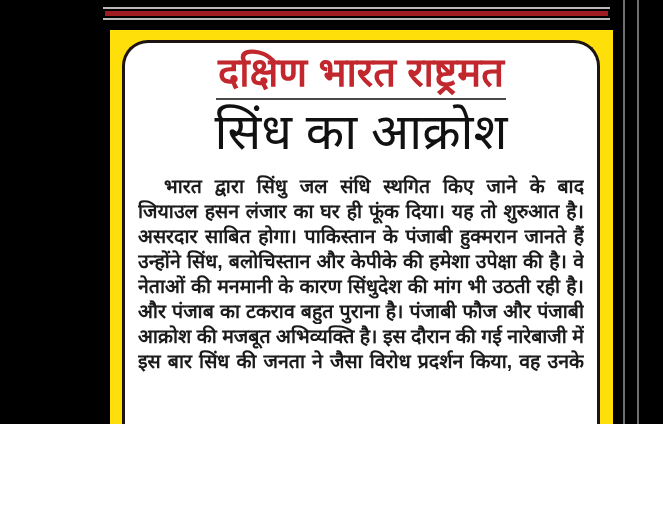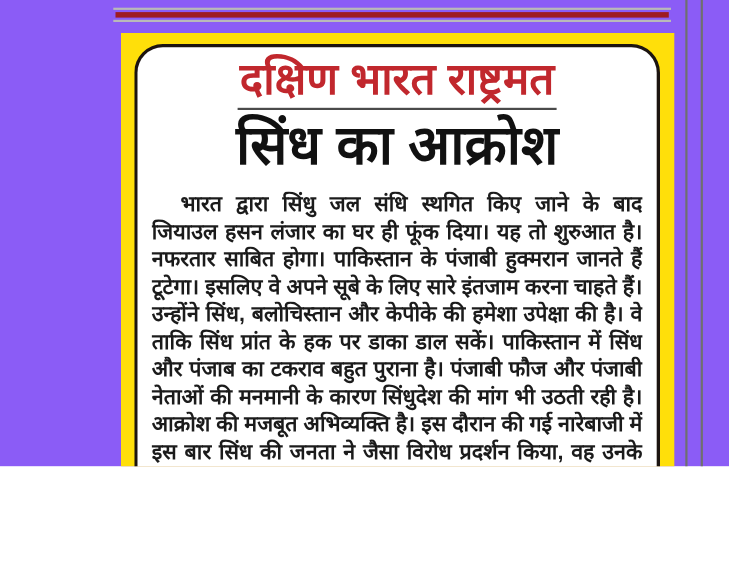--- a/index.html
+++ b/index.html
@@ -9,21 +9,21 @@
     --frame-black:#1c1410;
     --body-ink:#1b1b1b;
     --rule-gray:#b9b9b9;
     --divider-gray:#6f6f6f;
     --underline-gray:#4a4a4a;
   }
   html,body{margin:0;padding:0;background:#ffffff;}
   .page{
     position:relative;
     width:663px;height:424px;
-    background:#8b5cf6;
+    background:#000000;
     overflow:hidden;
     font-family:"Liberation Sans",sans-serif;
   }
   .rule-thin{position:absolute;left:103px;width:507px;height:2px;background:var(--rule-gray);}
   .rule-thin.t1{top:7px;}
   .rule-thin.t2{top:18px;}
   .rule-red{position:absolute;left:105px;top:11px;width:503px;height:5px;background:var(--rule-red);}
   .vline{position:absolute;top:0;height:523px;width:2px;background:var(--divider-gray);}
   .vline.v1{left:623px;}
   .vline.v2{left:637px;}
@@ -52,21 +52,21 @@
     letter-spacing:0px;
   }
   .pub-underline{
     width:290px;height:2px;background:var(--underline-gray);
     margin:1px auto 2px auto;
   }
   .headline{
     text-align:center;
     color:#111111;
     font-size:50px;
-    font-weight:bold;
+    font-weight:normal;
     line-height:60px;
   }
   .article-body{
     margin-top:12px;
     color:var(--body-ink);
     font-size:19.5px;
     font-weight:600;
   }
   .article-line{
     height:25px;
@@ -91,25 +91,23 @@
   <div class="vline v2"></div>
 
   <div class="clip-yellow">
     <div class="clip-inner">
       <div class="pub-name">दक्षिण भारत राष्ट्रमत</div>
       <div class="pub-underline"></div>
       <div class="headline">सिंध का आक्रोश</div>
       <div class="article-body">
           <div class="article-line first">भारत द्वारा सिंधु जल संधि स्थगित किए जाने के बाद पाकिस्तान</div>
           <div class="article-line">जियाउल हसन लंजार का घर ही फूंक दिया। यह तो शुरुआत है।</div>
-          <div class="article-line">नफरतार साबित होगा। पाकिस्तान के पंजाबी हुक्मरान जानते हैं</div>
-          <div class="article-line">टूटेगा। इसलिए वे अपने सूबे के लिए सारे इंतजाम करना चाहते हैं।</div>
+          <div class="article-line">असरदार साबित होगा। पाकिस्तान के पंजाबी हुक्मरान जानते हैं</div>
           <div class="article-line">उन्होंने सिंध, बलोचिस्तान और केपीके की हमेशा उपेक्षा की है। वे</div>
-          <div class="article-line">ताकि सिंध प्रांत के हक पर डाका डाल सकें। पाकिस्तान में सिंध</div>
+          <div class="article-line">नेताओं की मनमानी के कारण सिंधुदेश की मांग भी उठती रही है।</div>
           <div class="article-line">और पंजाब का टकराव बहुत पुराना है। पंजाबी फौज और पंजाबी</div>
-          <div class="article-line">नेताओं की मनमानी के कारण सिंधुदेश की मांग भी उठती रही है।</div>
           <div class="article-line">आक्रोश की मजबूत अभिव्यक्ति है। इस दौरान की गई नारेबाजी में</div>
           <div class="article-line">इस बार सिंध की जनता ने जैसा विरोध प्रदर्शन किया, वह उनके</div>
         </div>
     </div>
   </div>
 
 </div>
 
 </body></html>

